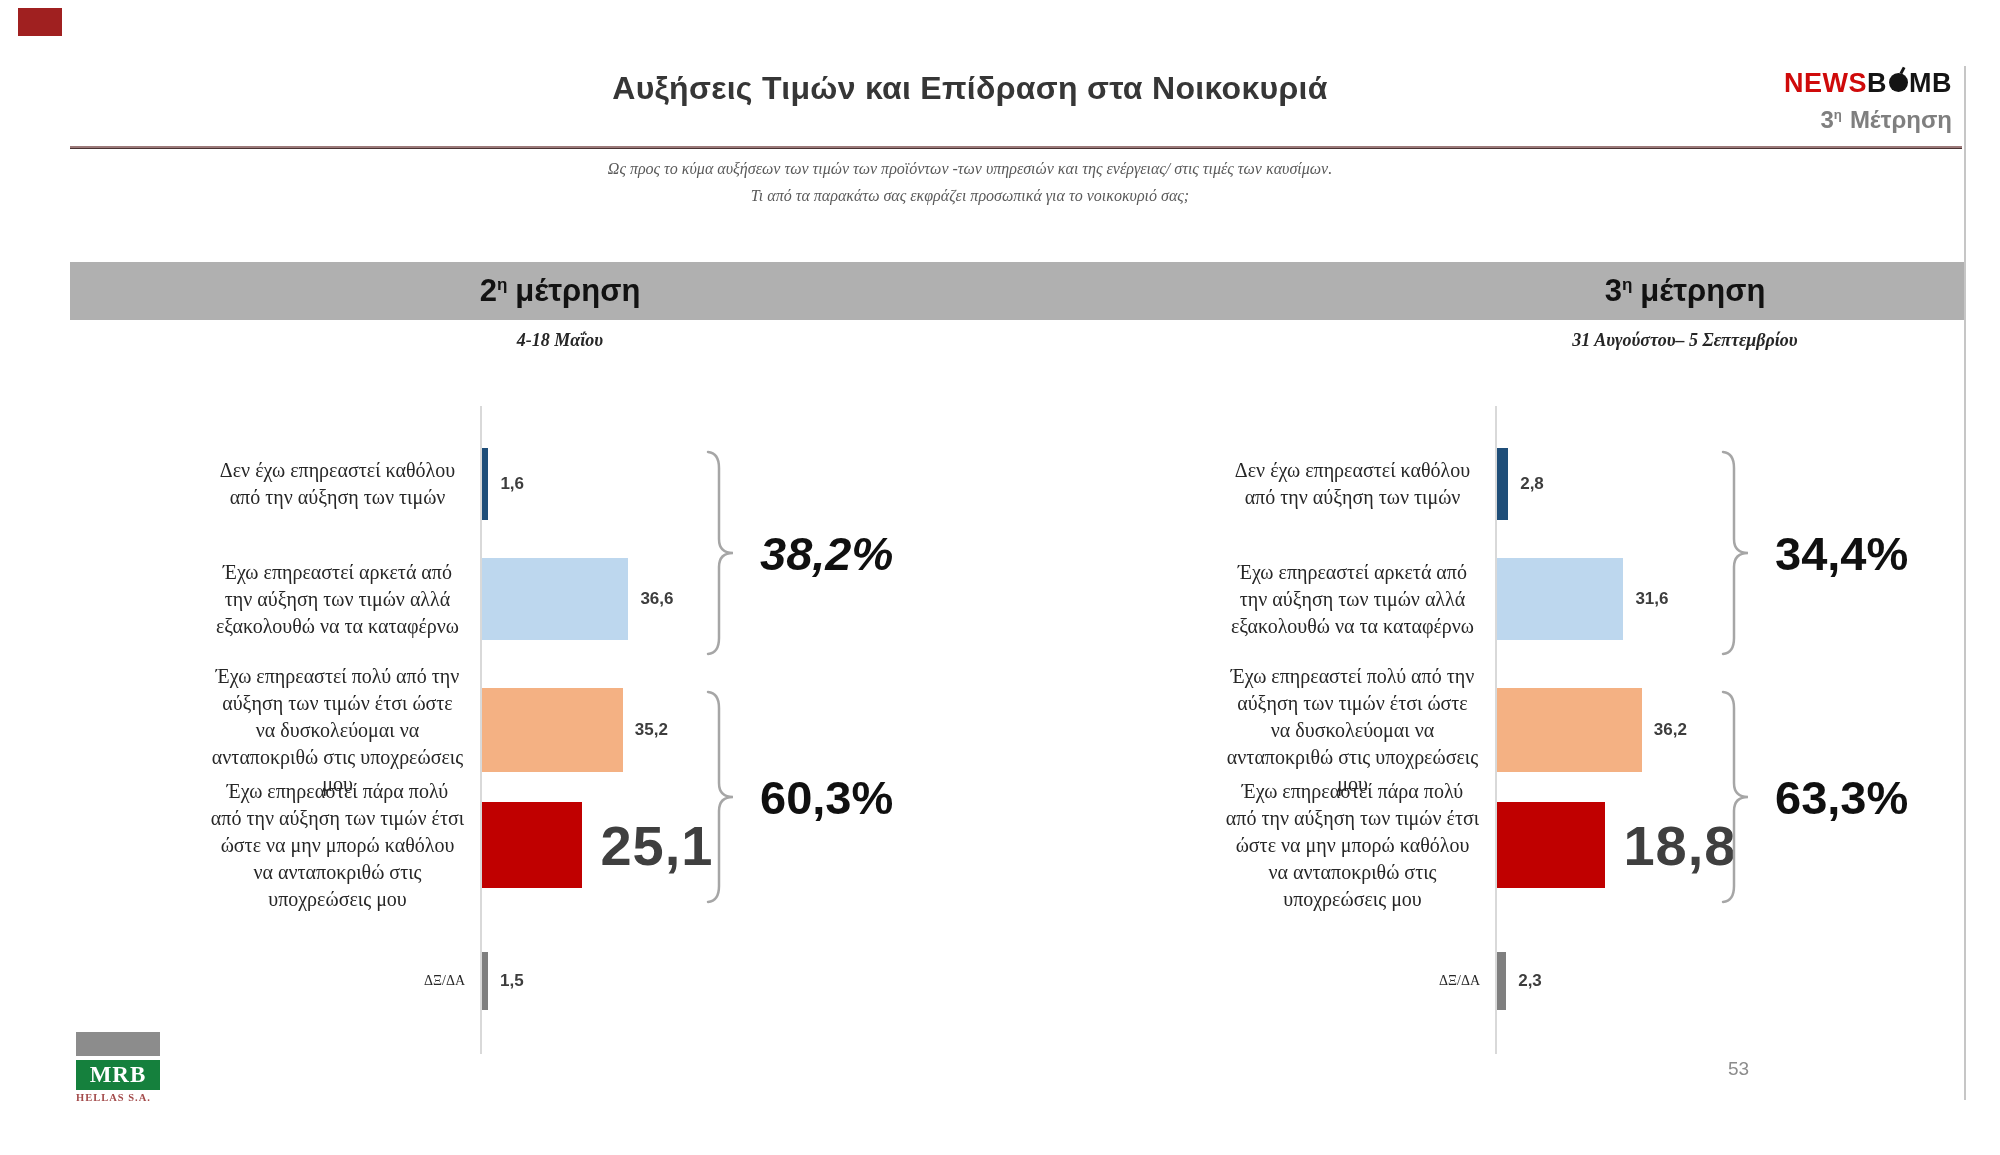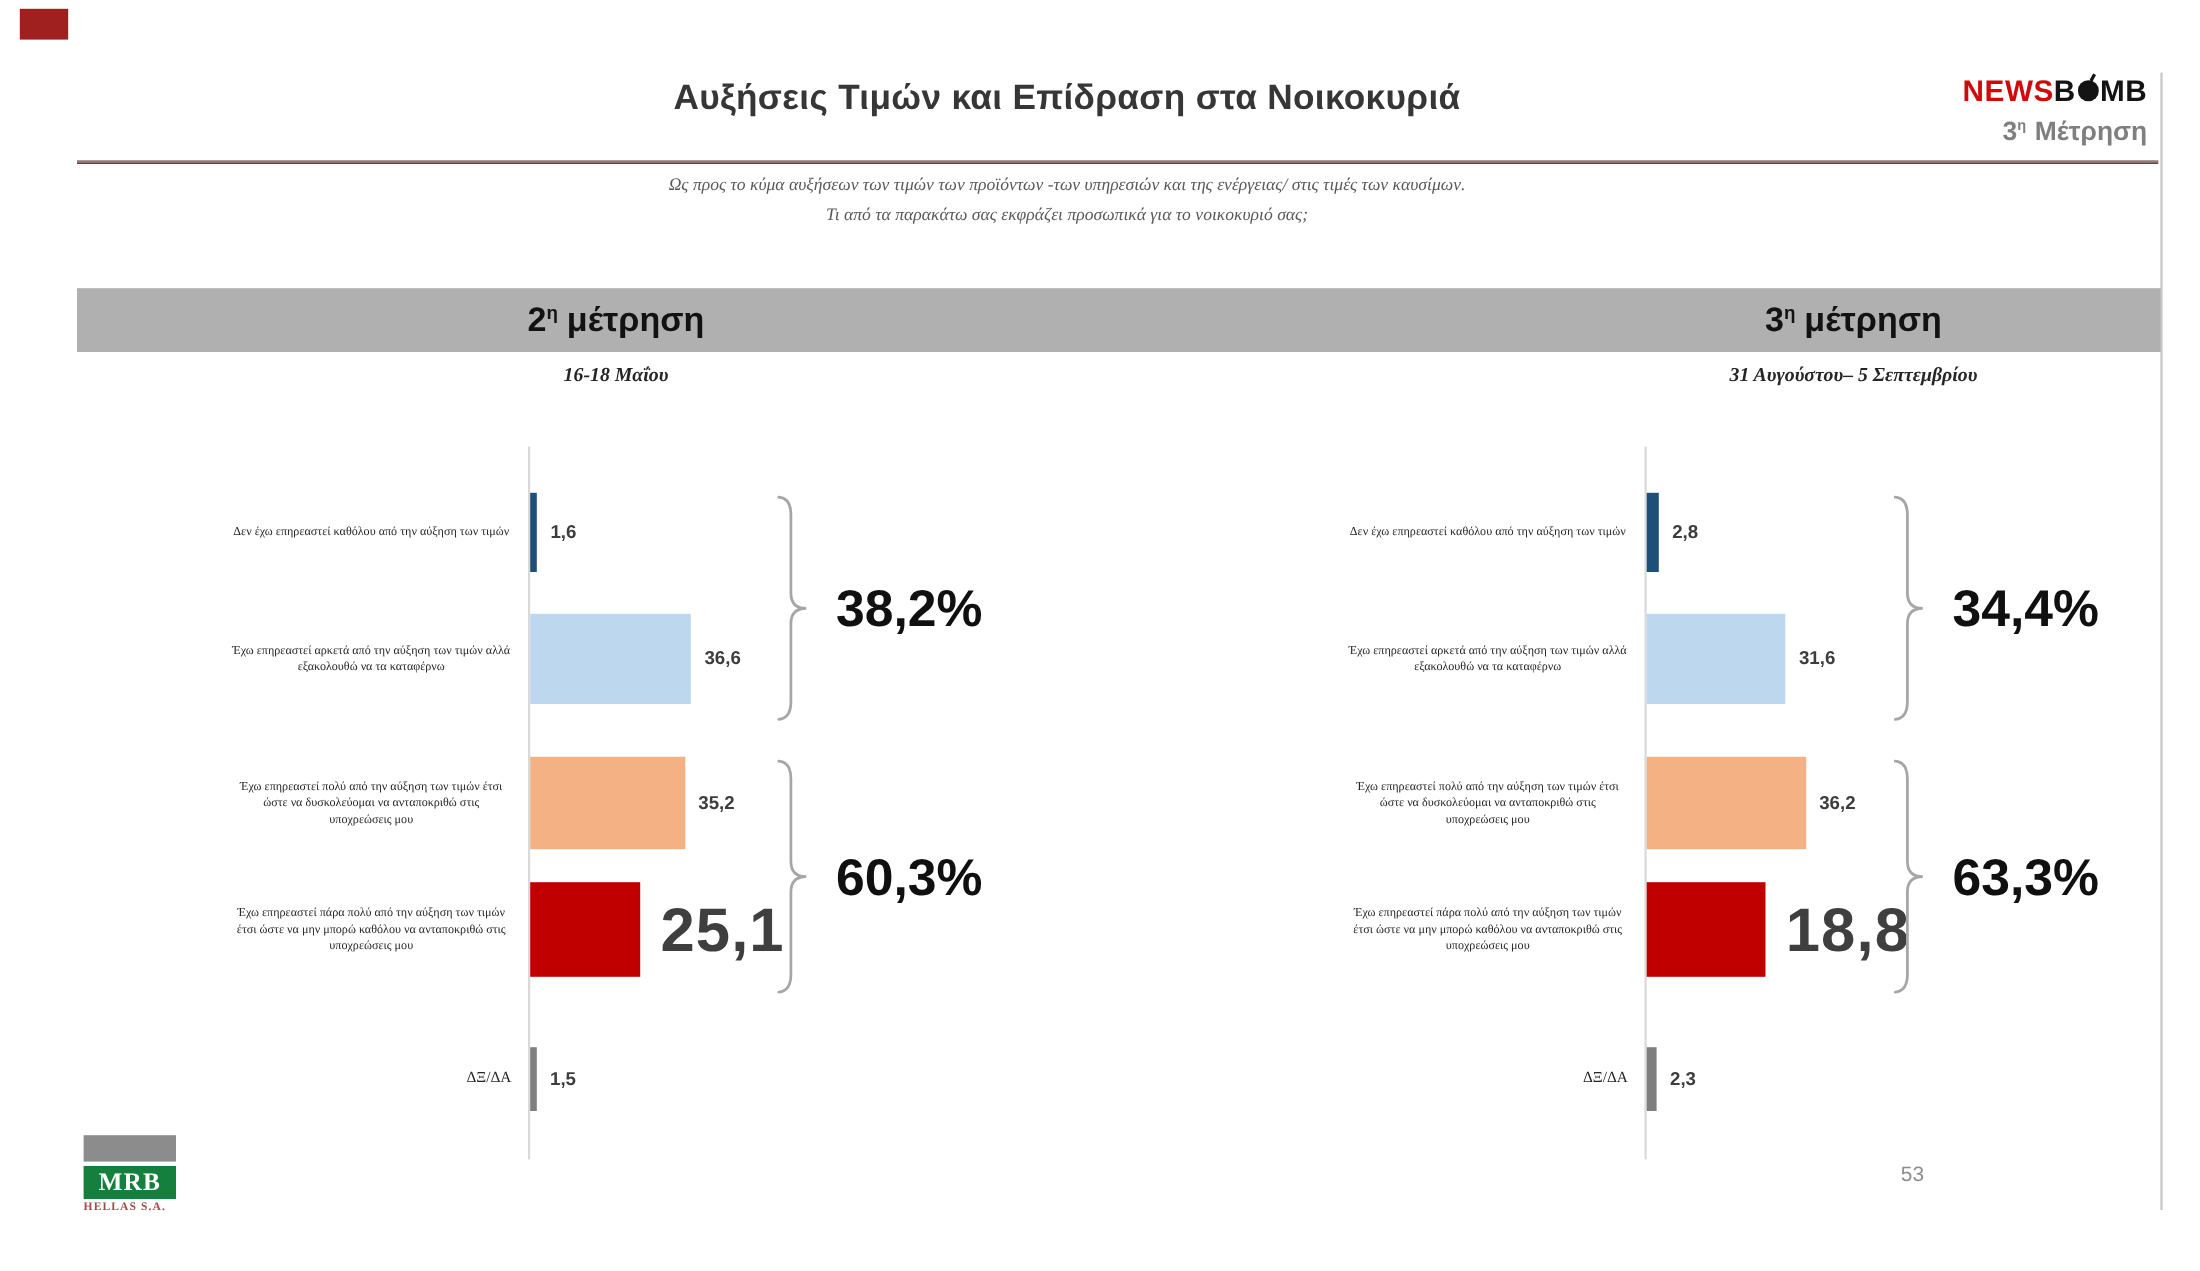--- a/index.html
+++ b/index.html
@@ -43,21 +43,21 @@
   .date-line{position:absolute;top:330px;font-family:"Liberation Serif",serif;
              font-style:italic;font-weight:bold;font-size:18px;color:#262626;text-align:center;}
   .dl-left{left:320px;width:480px;}
   .dl-right{left:1445px;width:480px;}
 
   .chart{position:absolute;top:400px;width:960px;height:670px;}
   #chart-0{left:115px;}
   #chart-1{left:1130px;}
   .axis-line{position:absolute;left:365px;top:6px;width:2px;height:648px;background:#d9d9d9;}
   .cat-label{position:absolute;left:95px;width:255px;text-align:center;transform:translateY(-50%);
-             font-family:"Liberation Serif",serif;font-size:11px;color:#262626;line-height:1.35;}
+             font-family:"Liberation Serif",serif;font-size:20px;color:#262626;line-height:1.35;}
   .cat-label.short{left:225px;width:125px;text-align:right;padding-right:2px;font-size:14px;}
   .bar{position:absolute;left:367px;}
   .val{position:absolute;transform:translateY(-50%);font-weight:bold;font-size:17px;color:#3d3d3d;
        white-space:nowrap;}
   .val.huge{font-size:56px;color:#3f3f3f;letter-spacing:1px;}
   .brace{position:absolute;left:585px;}
   .pct{position:absolute;left:645px;transform:translateY(-50%);font-size:47px;font-weight:bold;
        color:#101010;white-space:nowrap;}
 
   .right-border{position:absolute;left:1964px;top:66px;width:2px;height:1034px;background:#c6c6c6;}
@@ -96,21 +96,21 @@
 
   <div class="band">
     <div class="band-header bh-left">
       <span>2</span><sup>η</sup><span class="bh-rest">μέτρηση</span>
     </div>
     <div class="band-header bh-right">
       <span>3</span><sup>η</sup><span class="bh-rest">μέτρηση</span>
     </div>
   </div>
 
-  <div class="date-line dl-left">16-18 Μαΐου</div>
+  <div class="date-line dl-left">4-18 Μαΐου</div>
   <div class="date-line dl-right">31 Αυγούστου– 5 Σεπτεμβρίου</div>
 
   <div class="chart" id="chart-0">
       <div class="axis-line"></div>
       <div class="cat-label" style="top: 84px;">Δεν έχω επηρεαστεί καθόλου από την αύξηση των τιμών</div>
       <div class="bar" style="top: 48px; height: 72px; width: 6.4px; background: rgb(31, 78, 121);"></div>
       <div class="val" style="top: 84px; left: 385.4px;">1,6</div>
       <div class="cat-label" style="top: 199px;">Έχω επηρεαστεί αρκετά από την αύξηση των τιμών αλλά εξακολουθώ να τα καταφέρνω</div>
       <div class="bar" style="top: 158px; height: 82px; width: 146.4px; background: rgb(189, 215, 238);"></div>
       <div class="val" style="top: 199px; left: 525.4px;">36,6</div>
@@ -119,21 +119,21 @@
       <div class="val" style="top: 330px; left: 519.8px;">35,2</div>
       <div class="cat-label" style="top: 445px;">Έχω επηρεαστεί πάρα πολύ από την αύξηση των τιμών έτσι ώστε να μην μπορώ καθόλου να ανταποκριθώ στις υποχρεώσεις μου</div>
       <div class="bar" style="top: 402px; height: 86px; width: 100.4px; background: rgb(192, 0, 0);"></div>
       <div class="val huge" style="top: 445px; left: 485.4px;">25,1</div>
       <div class="cat-label short" style="top: 581px;">ΔΞ/ΔΑ</div>
       <div class="bar" style="top: 552px; height: 58px; width: 6px; background: rgb(127, 127, 127);"></div>
       <div class="val" style="top: 581px; left: 385px;">1,5</div>
       <div class="brace" style="top: 50px;"><svg width="36" height="206" viewBox="0 0 36 206">
           <path d="M8 2 Q19 3 19 18 L19 89 Q19 103 33 103 Q19 103 19 117 L19 188 Q19 203 8 204" fill="none" stroke="#a6a6a6" stroke-width="2.5" stroke-linecap="round"></path>
         </svg></div>
-      <div class="pct" style="top: 153px;">38,2%</div>
+      <div class="pct" style="top: 153px; font-style: italic;">38,2%</div>
       <div class="brace" style="top: 290px;"><svg width="36" height="214" viewBox="0 0 36 214">
           <path d="M8 2 Q19 3 19 18 L19 93 Q19 107 33 107 Q19 107 19 121 L19 196 Q19 211 8 212" fill="none" stroke="#a6a6a6" stroke-width="2.5" stroke-linecap="round"></path>
         </svg></div>
       <div class="pct" style="top: 397px;">60,3%</div>
     </div>
   <div class="chart" id="chart-1">
       <div class="axis-line"></div>
       <div class="cat-label" style="top: 84px;">Δεν έχω επηρεαστεί καθόλου από την αύξηση των τιμών</div>
       <div class="bar" style="top: 48px; height: 72px; width: 11.2px; background: rgb(31, 78, 121);"></div>
       <div class="val" style="top: 84px; left: 390.2px;">2,8</div>

